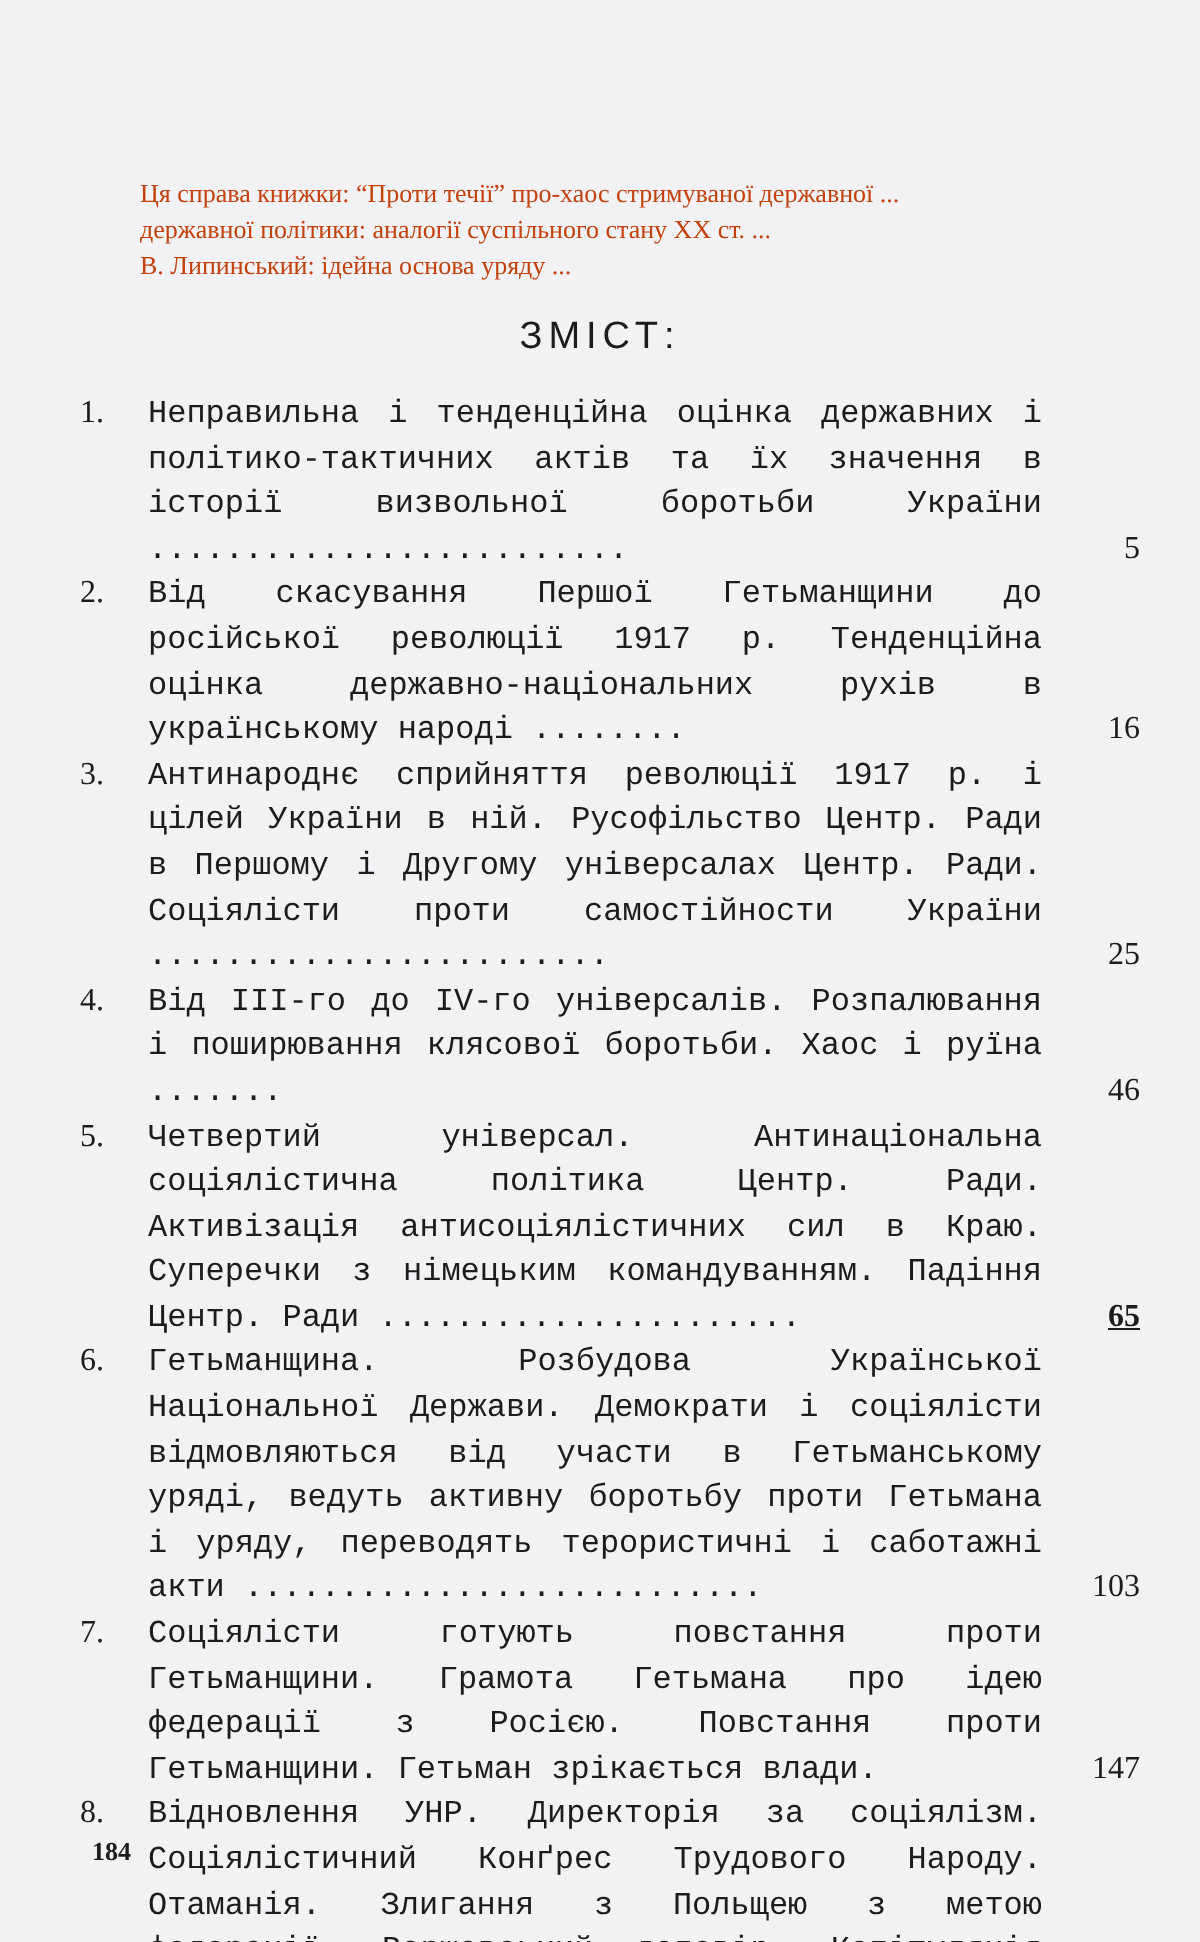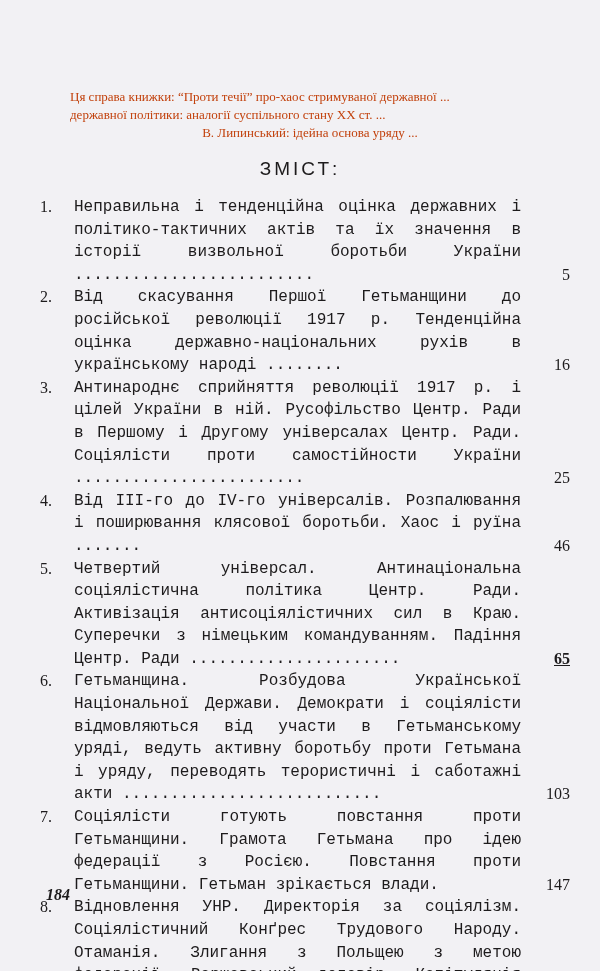--- a/index.html
+++ b/index.html
@@ -72,33 +72,32 @@
   .entry.sources .text {
     text-align: left;
   }
   .page.bold {
     font-weight: bold;
     text-decoration: underline;
   }
   .folio {
     position: absolute;
     left: 46px;
-    top: 886px;
-    font-size: 16px;
+    top: 918px;
+    font-size: 13px;
     font-weight: bold;
     font-family: "Liberation Serif", serif;
-    font-style: italic;
   }
 </style>
 </head>
 <body>
 
 <div class="ghost" style="top:88px;">Ця справа книжки: “Проти течії” про-хаос стримуваної державної ...</div>
 <div class="ghost" style="top:106px;">державної політики: аналогії суспільного стану ХХ ст. ...</div>
-<div class="ghost" style="top:124px;text-align:center;">В. Липинський: ідейна основа уряду ...</div>
+<div class="ghost" style="top:124px;">В. Липинський: ідейна основа уряду ...</div>
 
 <div class="title">ЗМІСТ:</div>
 
 <div class="toc">
 
   <div class="entry">
     <span class="num">1.</span>
     <span class="text">Неправильна і тенденційна оцінка державних і політико-тактичних актів та їх значення в історії визвольної боротьби України .........................</span>
     <span class="page">5</span>
   </div>

